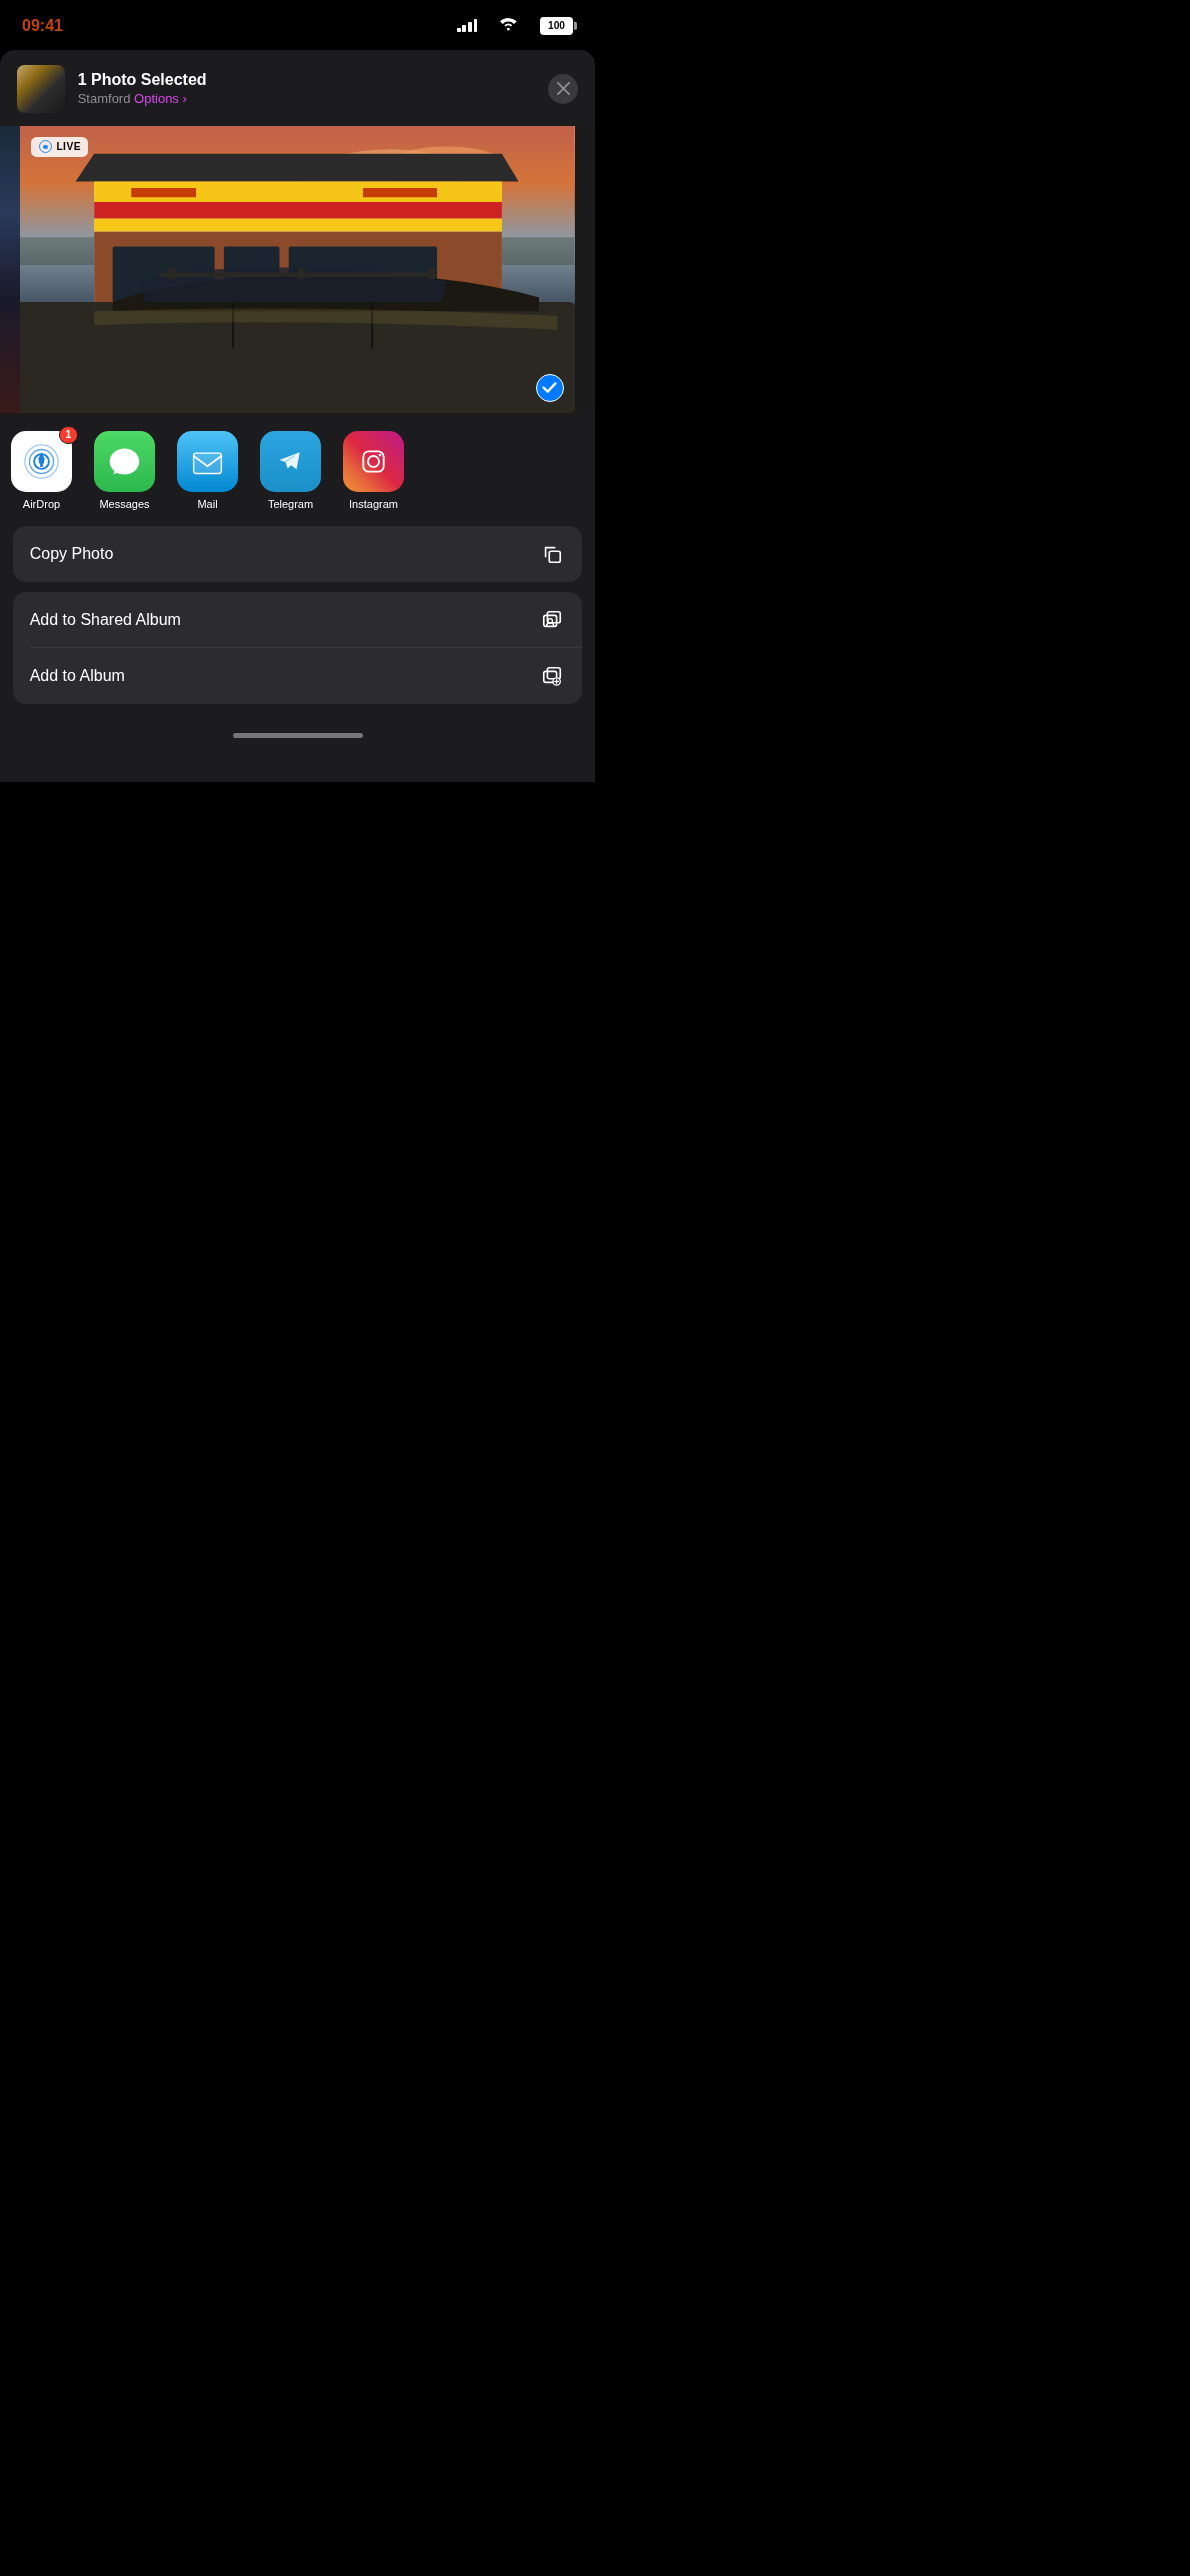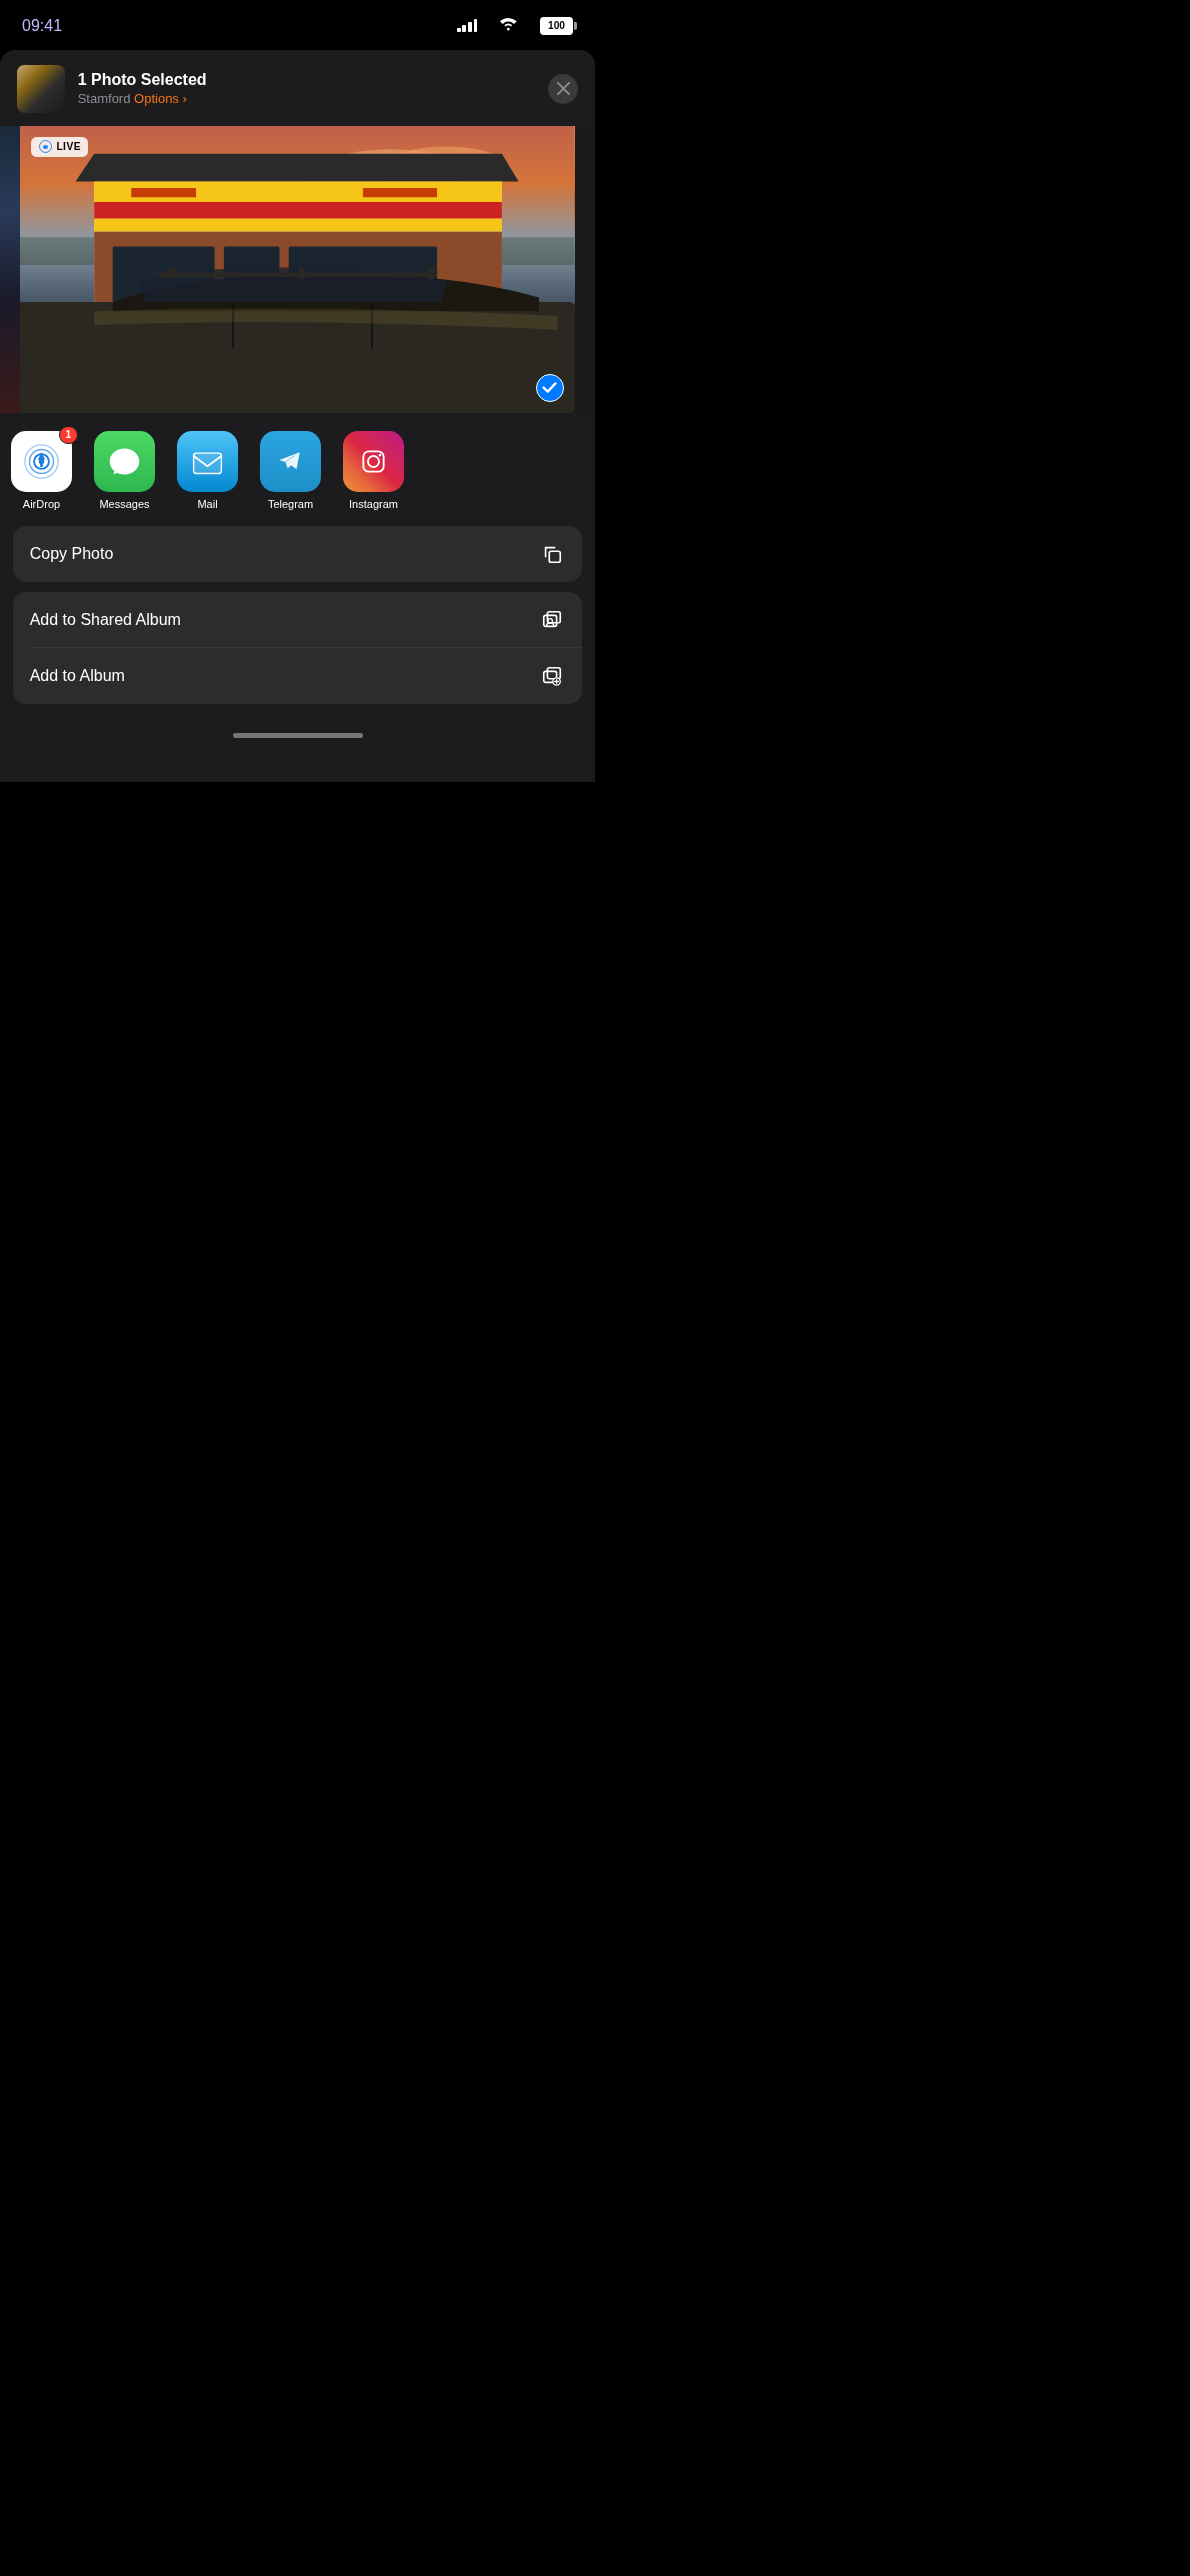--- a/index.html
+++ b/index.html
@@ -17,22 +17,22 @@
     
     .status-bar {
       display: flex;
       justify-content: space-between;
       align-items: center;
       padding: 13px 22px 7.4px;
       height: 46px;
     }
     .status-time {
       font-size: 16px;
-      font-weight: 400;
-      color: #c4b5fd;
+      font-weight: 700;
+      color: #c2410c;
     }
     .status-icons {
       display: flex;
       align-items: center;
       gap: 23px;
     }
     .signal-bars {
       display: flex;
       align-items: flex-end;
       gap: 1.9px;
@@ -104,21 +104,21 @@
       font-size: 16px;
       font-weight: 600;
       color: #fff;
     }
     .share-subtitle {
       font-size: 13px;
       color: #8e8e93;
       margin-top: 1.9px;
     }
     .share-subtitle .options-link {
-      color: #f97316;
+      color: #d946ef;
     }
     .close-btn {
       width: 30px;
       height: 30px;
       border-radius: 50%;
       background: #3a3a3c;
       display: flex;
       align-items: center;
       justify-content: center;
       cursor: pointer;

